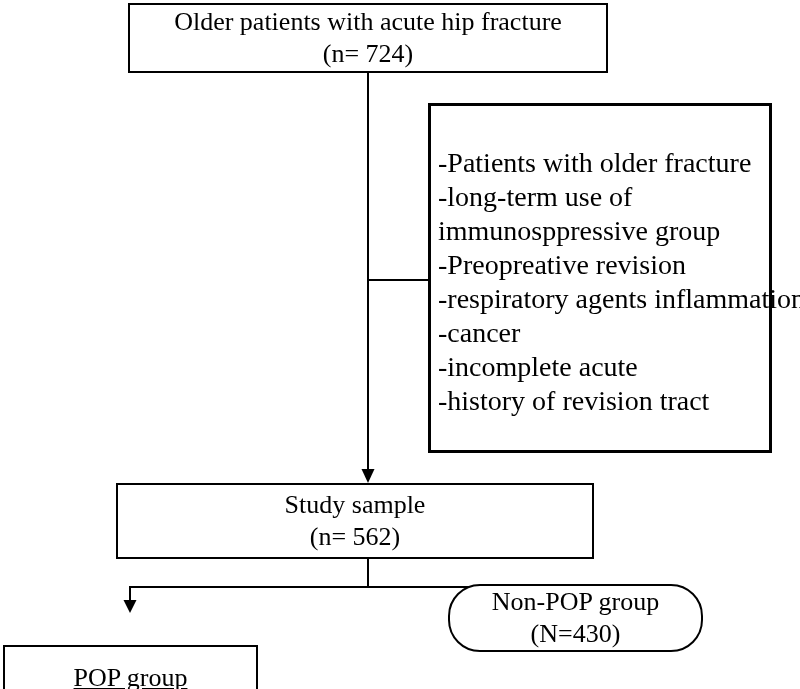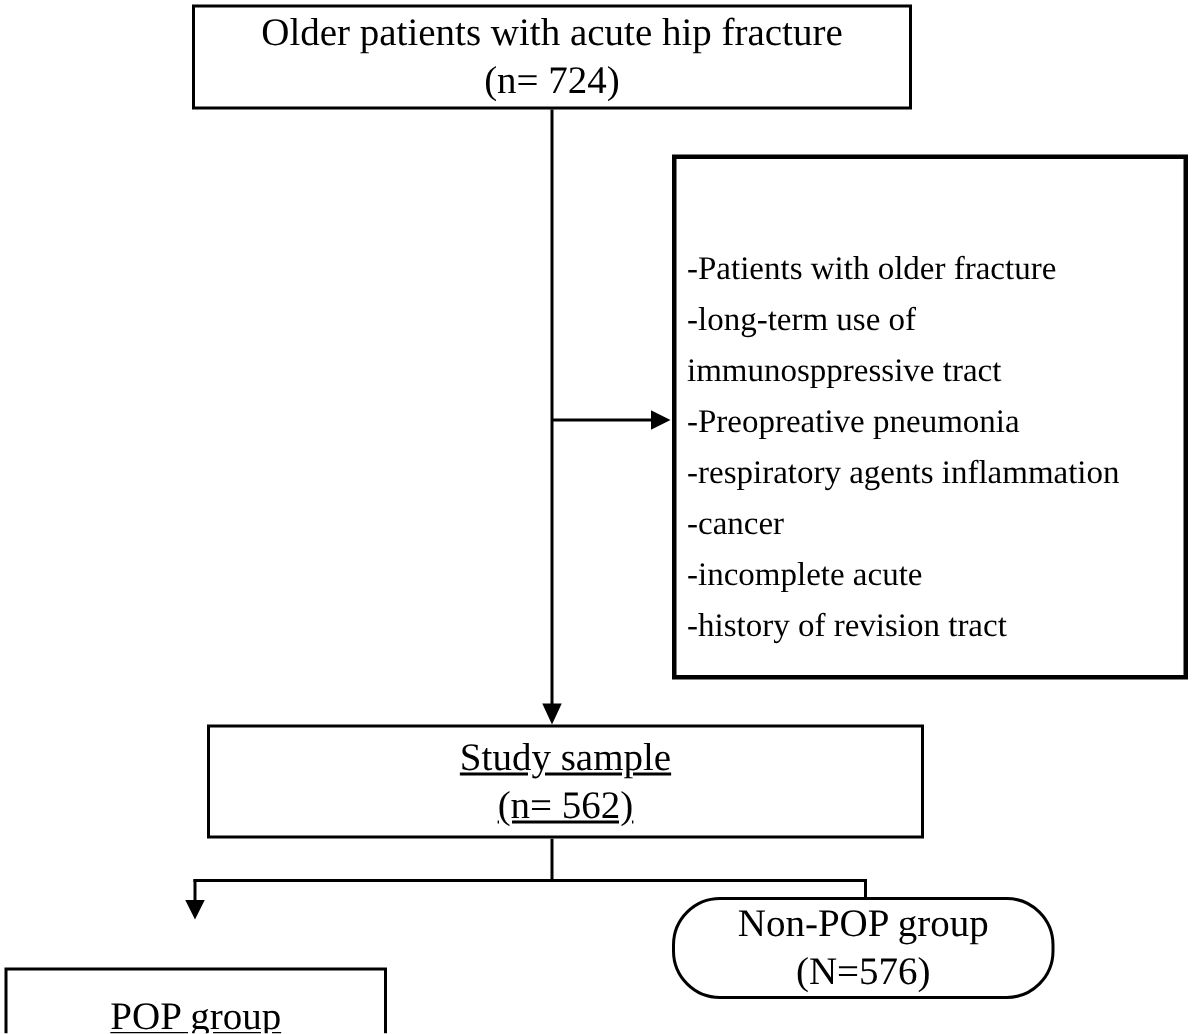--- a/index.html
+++ b/index.html
@@ -27,30 +27,30 @@
     display: flex;
     flex-direction: column;
     align-items: center;
     justify-content: center;
     text-align: center;
     font-size: 26px;
     line-height: 32px;
     white-space: nowrap;
   }
   #top-box     { left: 128px; top: 3px;   width: 480px; height: 70px; }
-  #study-box   { left: 138px; top: 483px; width: 478px; height: 76px; text-decoration: underline; }
+  #study-box   { left: 116px; top: 483px; width: 478px; height: 76px; }
   #pop-box     { left: 3px;   top: 645px; width: 255px; height: 66px; text-decoration: underline; }
-  #nonpop-box  { left: 448px; top: 598px; width: 255px; height: 68px; border-radius: 32px; }
+  #nonpop-box  { left: 448px; top: 584px; width: 255px; height: 68px; border-radius: 32px; }
   #exclusion-box {
-    left: 448px; top: 103px; width: 344px; height: 350px;
+    left: 428px; top: 103px; width: 344px; height: 350px;
     border-width: 3px;
     align-items: flex-start;
-    justify-content: center;
+    justify-content: flex-start;
     text-align: left;
-    font-size: 22px;
+    font-size: 28px;
     line-height: 34px;
     padding: 40px 4px 0 7px;
   }
   #exclusion-box .excl-line { white-space: nowrap; }
   #exclusion-box .indent { padding-left: 36px; }
 </style>
 </head>
 <body>
 
 <div class="canvas">
@@ -75,35 +75,35 @@
   </svg>
 
   <div class="box" id="top-box">
     <div>Older patients with acute hip fracture</div>
     <div>(n= 724)</div>
   </div>
 
   <div class="box" id="exclusion-box">
     <div class="excl-line">-Patients with older fracture</div>
     <div class="excl-line">-long-term use of</div>
-    <div class="excl-line">immunosppressive tract</div>
-    <div class="excl-line">-Preopreative pneumonia</div>
+    <div class="excl-line">immunosppressive group</div>
+    <div class="excl-line">-Preopreative revision</div>
     <div class="excl-line">-respiratory agents inflammation</div>
     <div class="excl-line">-cancer</div>
     <div class="excl-line">-incomplete acute</div>
     <div class="excl-line">-history of revision tract</div>
   </div>
 
   <div class="box" id="study-box">
     <div>Study sample</div>
     <div>(n= 562)</div>
   </div>
 
   <div class="box" id="pop-box">
     <div>POP group</div>
   </div>
 
   <div class="box" id="nonpop-box">
     <div>Non-POP group</div>
-    <div>(N=576)</div>
+    <div>(N=430)</div>
   </div>
 
 </div>
 
 </body></html>

